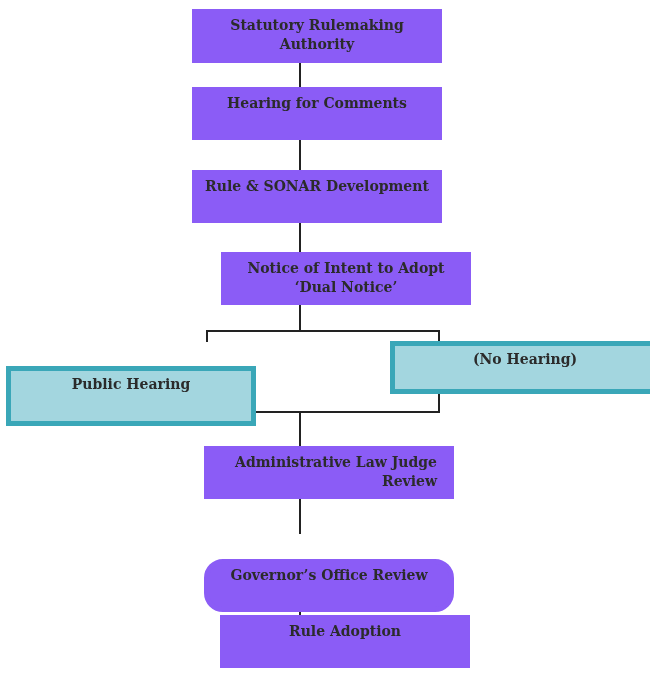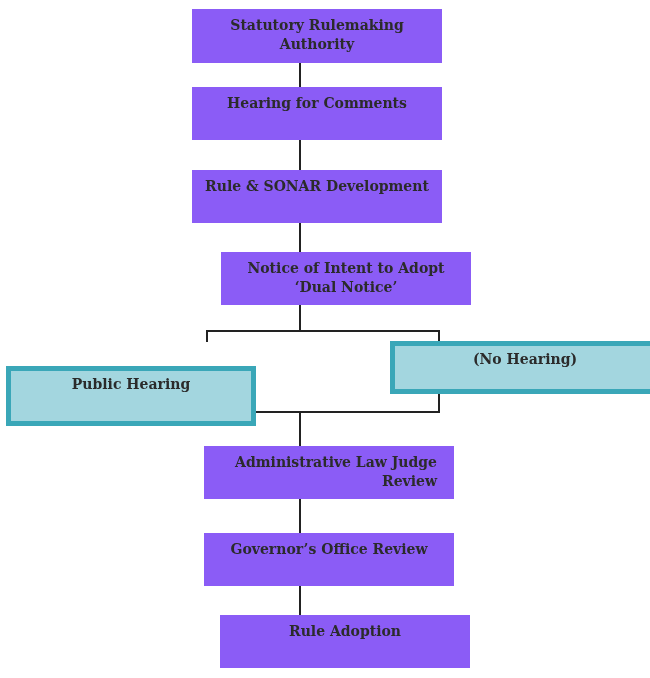--- a/index.html
+++ b/index.html
@@ -43,18 +43,18 @@
 <div class="box teal" style="left:6px;top:341px;width:250px;height:60px;margin-top:25px;">
   <span style="padding-top:4px;">Public Hearing</span>
 </div>
 <div class="box teal" style="left:390px;top:341px;width:270px;height:53px;">
   <span style="padding-top:4px;">(No Hearing)</span>
 </div>
 
 <div class="box purple" style="left:204px;top:446px;width:250px;height:53px;">
   <span style="padding:2px 12px 0;text-align:right;">Administrative Law Judge Review</span>
 </div>
-<div class="box purple" style="left:204px;top:533px;width:250px;height:53px;">
+<div class="box purple" style="left:204px;top:559px;width:250px;height:53px;border-radius:19px;">
   <span>Governor’s Office Review</span>
 </div>
 <div class="box purple" style="left:220px;top:615px;width:250px;height:53px;">
   <span>Rule Adoption</span>
 </div>
 
 </body></html>

